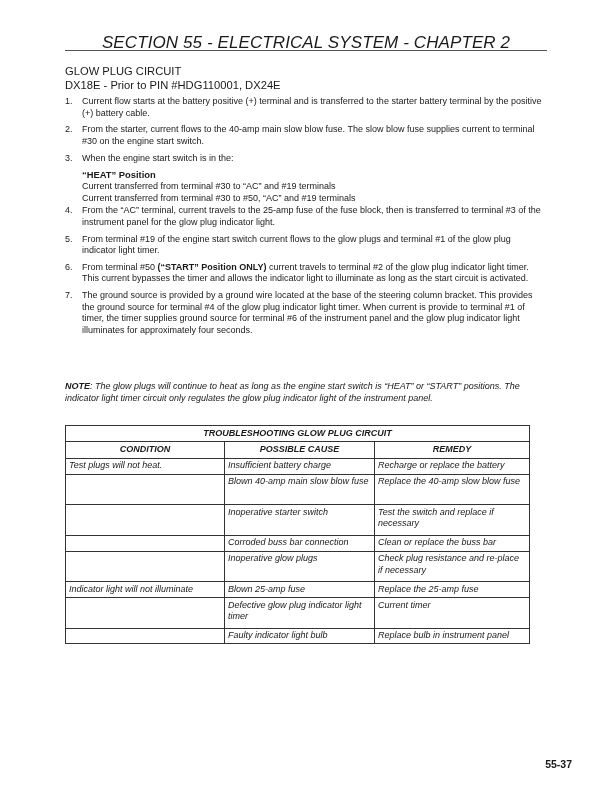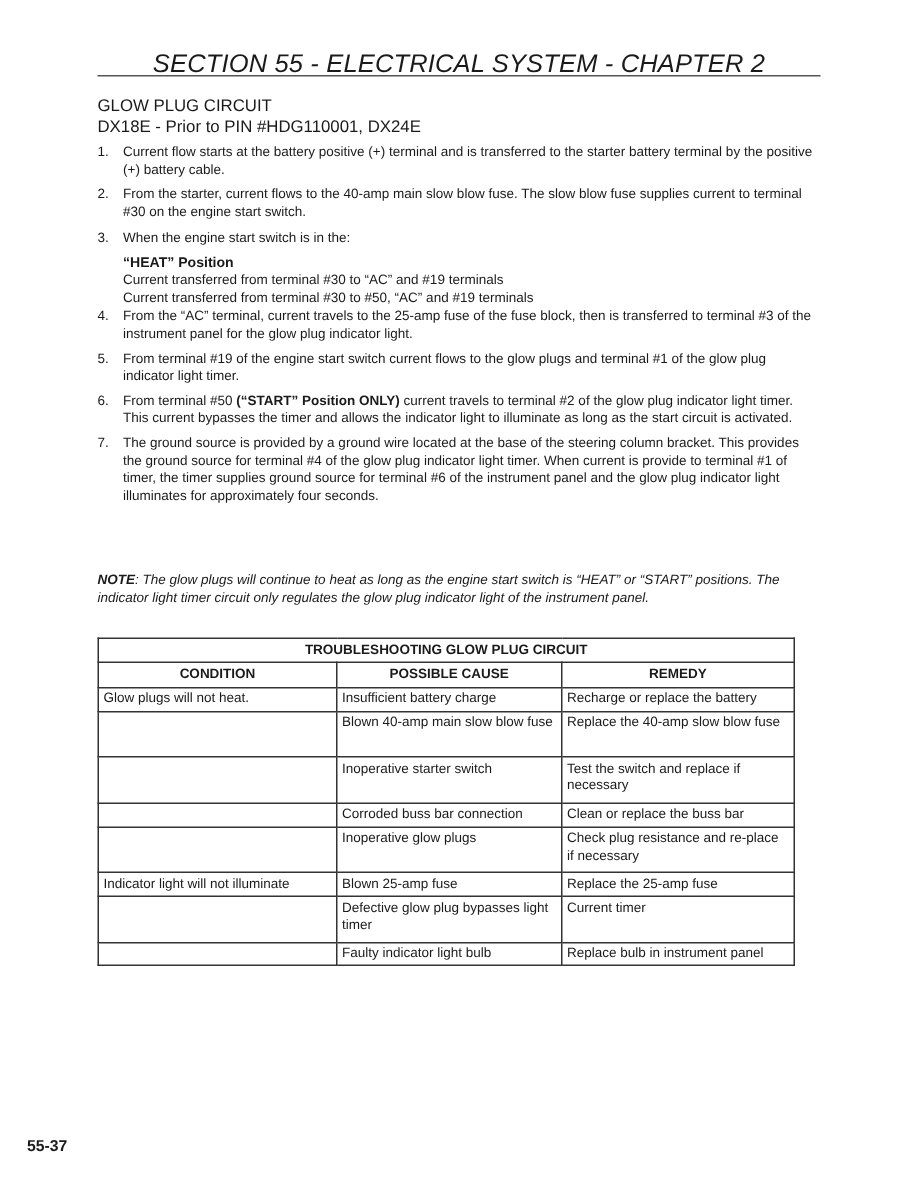--- a/index.html
+++ b/index.html
@@ -26,29 +26,29 @@
     .list li .num { position: absolute; left: 0; top: 0; }
     .sub-title { font-weight: bold; font-size: 9.4px; margin-top: 5px; }
     .sub-text { }
     .note {
       position: absolute; left: 65px; top: 381px; width: 482px; font-style: italic;
       font-size: 9px; line-height: 11.6px;
     }
     .note b { font-weight: bold; font-style: italic; }
     table.ts {
       position: absolute; left: 65px; top: 425px; width: 465px; border-collapse: collapse;
-      font-size: 9px; line-height: 11.4px;
+      font-size: 9px; line-height: 11.4px; font-style: italic;
     }
     table.ts td, table.ts th { border: 1px solid #333; vertical-align: top; padding: 1.5px 3px 2px 3px; }
     table.ts th { font-weight: bold; text-align: center; padding: 2px 3px; }
     table.ts .col1 { width: 152px; }
     table.ts .col2 { width: 143px; }
     table.ts .tall { height: 26px; }
     .page-number {
-      position: absolute; left: 18px; width: 568px; top: 758px; text-align: left;
+      position: absolute; left: 4px; width: 568px; top: 758px; text-align: right;
       font-weight: bold; font-size: 10.5px;
     }
   </style>
 </head>
 <body>
 
 <div class="running-header">SECTION 55 - ELECTRICAL SYSTEM - CHAPTER 2</div>
 <div class="header-rule"></div>
 
 <div class="heading">
@@ -100,21 +100,21 @@
       <th colspan="3">TROUBLESHOOTING GLOW PLUG CIRCUIT</th>
     </tr>
     <tr>
       <th class="col1">CONDITION</th>
       <th class="col2">POSSIBLE CAUSE</th>
       <th>REMEDY</th>
     </tr>
   </thead>
   <tbody>
     <tr>
-      <td>Glow plugs will not heat.</td>
+      <td>Test plugs will not heat.</td>
       <td>Insufficient battery charge</td>
       <td>Recharge or replace the battery</td>
     </tr>
     <tr>
       <td class="tall"></td>
       <td>Blown 40-amp main slow blow fuse</td>
       <td>Replace the 40-amp slow blow fuse</td>
     </tr>
     <tr>
       <td class="tall"></td>
@@ -131,21 +131,21 @@
       <td>Inoperative glow plugs</td>
       <td>Check plug resistance and re-place if necessary</td>
     </tr>
     <tr>
       <td>Indicator light will not illuminate</td>
       <td>Blown 25-amp fuse</td>
       <td>Replace the 25-amp fuse</td>
     </tr>
     <tr>
       <td class="tall"></td>
-      <td>Defective glow plug bypasses light timer</td>
+      <td>Defective glow plug indicator light timer</td>
       <td>Current timer</td>
     </tr>
     <tr>
       <td></td>
       <td>Faulty indicator light bulb</td>
       <td>Replace bulb in instrument panel</td>
     </tr>
   </tbody>
 </table>
 

